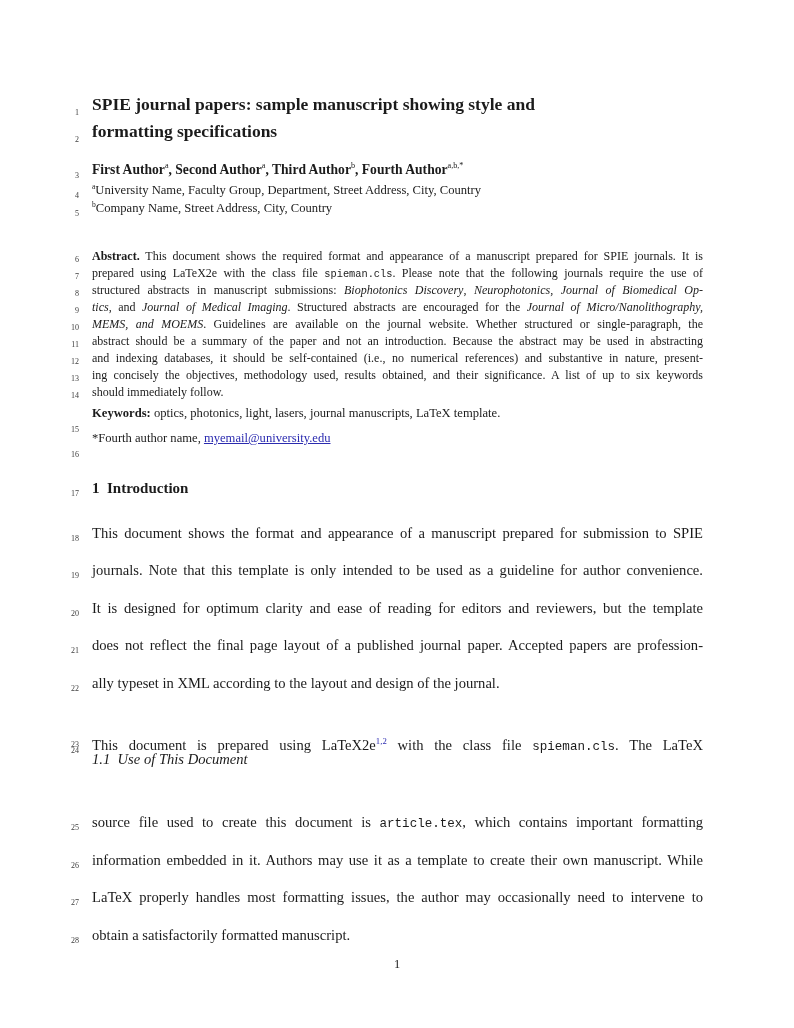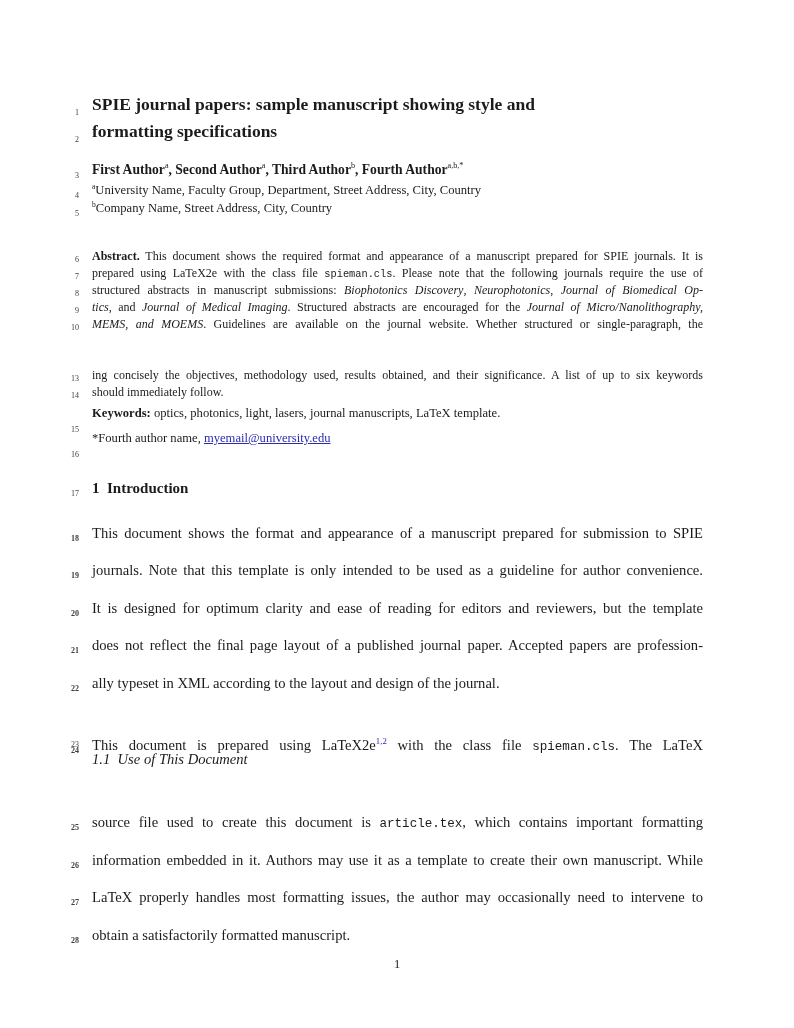--- a/index.html
+++ b/index.html
@@ -20,21 +20,21 @@
   .ab .num{top:4px;}
   .kw  {font-size:12.6px;line-height:17px;}
   .kw .num{top:16px;}
   .sec {font-size:15px;font-weight:bold;line-height:20px;}
   .sec .txt{white-space:pre;}
   .sec .num{top:6px;}
   .sub {font-size:14.6px;font-style:italic;line-height:20px;}
   .sub .txt{white-space:pre;margin-top:20px;}
   .sub .num{top:6px;}
   .bod {font-size:14.6px;line-height:20px;}
-  .bod .num{top:6px;font-weight:bold;}
+  .bod .num{top:6px;}
   .j .txt{text-align:justify;text-align-last:justify;}
   
   .sg-p{}
   .sg-b{font-weight:bold;}
   .sg-i{font-style:italic;}
   .sg-mono{font-family:"Liberation Mono","DejaVu Sans Mono",monospace;font-size:0.86em;}
   .sg-sup{vertical-align:super;font-size:0.6em;font-weight:normal;line-height:0;}
   .sg-link{color:#2b2bb0;text-decoration:underline;}
   .sg-suplink{vertical-align:super;font-size:0.6em;color:#2b2bb0;line-height:0;}
   .pageno{position:absolute;left:0;top:957px;width:794px;text-align:center;font-size:12.5px;color:#1b1b1b;}
@@ -78,20 +78,28 @@
     <span class="num">8</span>
     <div class="txt"><span class="sg-p">structured abstracts in manuscript submissions: </span><span class="sg-i">Biophotonics Discovery</span><span class="sg-p">, </span><span class="sg-i">Neurophotonics</span><span class="sg-p">, </span><span class="sg-i">Journal of Biomedical Op-</span></div>
   </div>
   <div class="row ab j" style="top:299px">
     <span class="num">9</span>
     <div class="txt"><span class="sg-i">tics</span><span class="sg-p">, and </span><span class="sg-i">Journal of Medical Imaging</span><span class="sg-p">. Structured abstracts are encouraged for the </span><span class="sg-i">Journal of Micro/Nanolithography,</span></div>
   </div>
   <div class="row ab j" style="top:316px">
     <span class="num">10</span>
     <div class="txt"><span class="sg-i">MEMS, and MOEMS</span><span class="sg-p">. Guidelines are available on the journal website. Whether structured or single-paragraph, the</span></div>
+  </div>
+  <div class="row ab j" style="top:333px">
+    <span class="num">11</span>
+    <div class="txt"><span class="sg-p">abstract should be a summary of the paper and not an introduction. Because the abstract may be used in abstracting</span></div>
+  </div>
+  <div class="row ab j" style="top:350px">
+    <span class="num">12</span>
+    <div class="txt"><span class="sg-p">and indexing databases, it should be self-contained (i.e., no numerical references) and substantive in nature, present-</span></div>
   </div>
   <div class="row ab j" style="top:367px">
     <span class="num">13</span>
     <div class="txt"><span class="sg-p">ing concisely the objectives, methodology used, results obtained, and their significance. A list of up to six keywords</span></div>
   </div>
   <div class="row ab" style="top:384px">
     <span class="num">14</span>
     <div class="txt"><span class="sg-p">should immediately follow.</span></div>
   </div>
 

